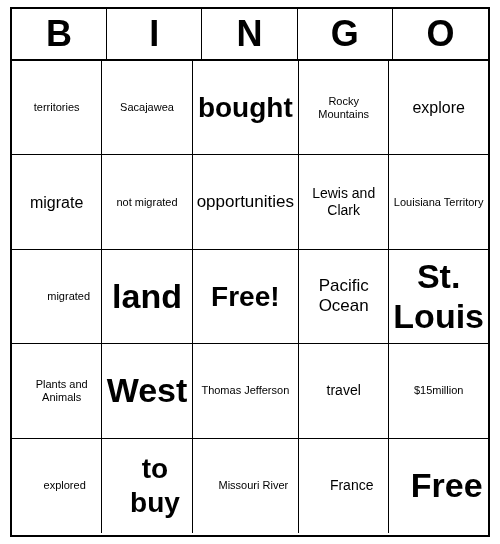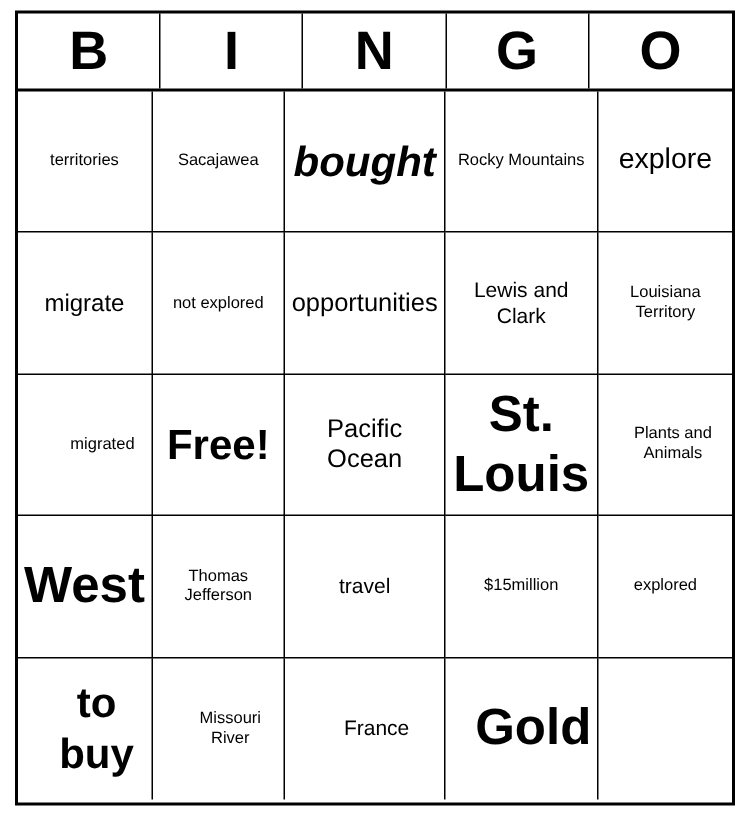--- a/index.html
+++ b/index.html
@@ -76,36 +76,37 @@
   <div class="bingo-header">
     <div class="bingo-header-cell">B</div>
     <div class="bingo-header-cell">I</div>
     <div class="bingo-header-cell">N</div>
     <div class="bingo-header-cell">G</div>
     <div class="bingo-header-cell">O</div>
   </div>
   <div class="bingo-grid" id="grid-container">
   <div class="bingo-cell" style="font-size: 11px; font-weight: normal;">territories</div>
       <div class="bingo-cell" style="font-size: 11px; font-weight: normal;">Sacajawea</div>
-      <div class="bingo-cell" style="font-size: 28px; font-weight: bold; font-style: italic;">bought</div>
+      <div class="bingo-cell" style="font-size: 28px; font-weight: bold;">bought</div>
       <div class="bingo-cell" style="font-size: 11px; font-weight: normal;">Rocky Mountains</div>
-      <div class="bingo-cell" style="font-size: 19px; font-weight: normal;">explore</div>
+      <div class="bingo-cell" style="font-size: 16px; font-weight: normal;">explore</div>
       <div class="bingo-cell" style="font-size: 16px; font-weight: normal;">migrate</div>
-      <div class="bingo-cell" style="font-size: 11px; font-weight: normal;">not explored</div>
+      <div class="bingo-cell" style="font-size: 11px; font-weight: normal;">not migrated</div>
       <div class="bingo-cell" style="font-size: 17px; font-weight: normal;">opportunities</div>
       <div class="bingo-cell" style="font-size: 14px; font-weight: normal;">Lewis and Clark</div>
       <div class="bingo-cell" style="font-size: 11px; font-weight: normal;">Louisiana Territory</div>
       <div class="bingo-cell" style="font-size: 11px; font-weight: normal; padding-left: 28px;">migrated</div>
+      <div class="bingo-cell" style="font-size: 34px; font-weight: bold;">land</div>
       <div class="bingo-cell" style="font-size: 28px; font-weight: bold;">Free!</div>
       <div class="bingo-cell" style="font-size: 17px; font-weight: normal;">Pacific Ocean</div>
       <div class="bingo-cell" style="font-size: 34px; font-weight: bold; text-align: center;">St. Louis</div>
       <div class="bingo-cell" style="font-size: 11px; font-weight: normal; padding-left: 14px;">Plants and Animals</div>
       <div class="bingo-cell" style="font-size: 34px; font-weight: bold;">West</div>
       <div class="bingo-cell" style="font-size: 11px; font-weight: normal;">Thomas Jefferson</div>
       <div class="bingo-cell" style="font-size: 14px; font-weight: normal;">travel</div>
       <div class="bingo-cell" style="font-size: 11px; font-weight: normal;">$15million</div>
       <div class="bingo-cell" style="font-size: 11px; font-weight: normal;">explored</div>
       <div class="bingo-cell" style="font-size: 28px; font-weight: bold;">to buy</div>
       <div class="bingo-cell" style="font-size: 11px; font-weight: normal;">Missouri River</div>
       <div class="bingo-cell" style="font-size: 14px; font-weight: normal;">France</div>
-      <div class="bingo-cell" style="font-size: 34px; font-weight: bold;">Gold</div>
+      <div class="bingo-cell" style="font-size: 34px; font-weight: bold;">Free</div>
     </div>
 </div>
 
 </body></html>

